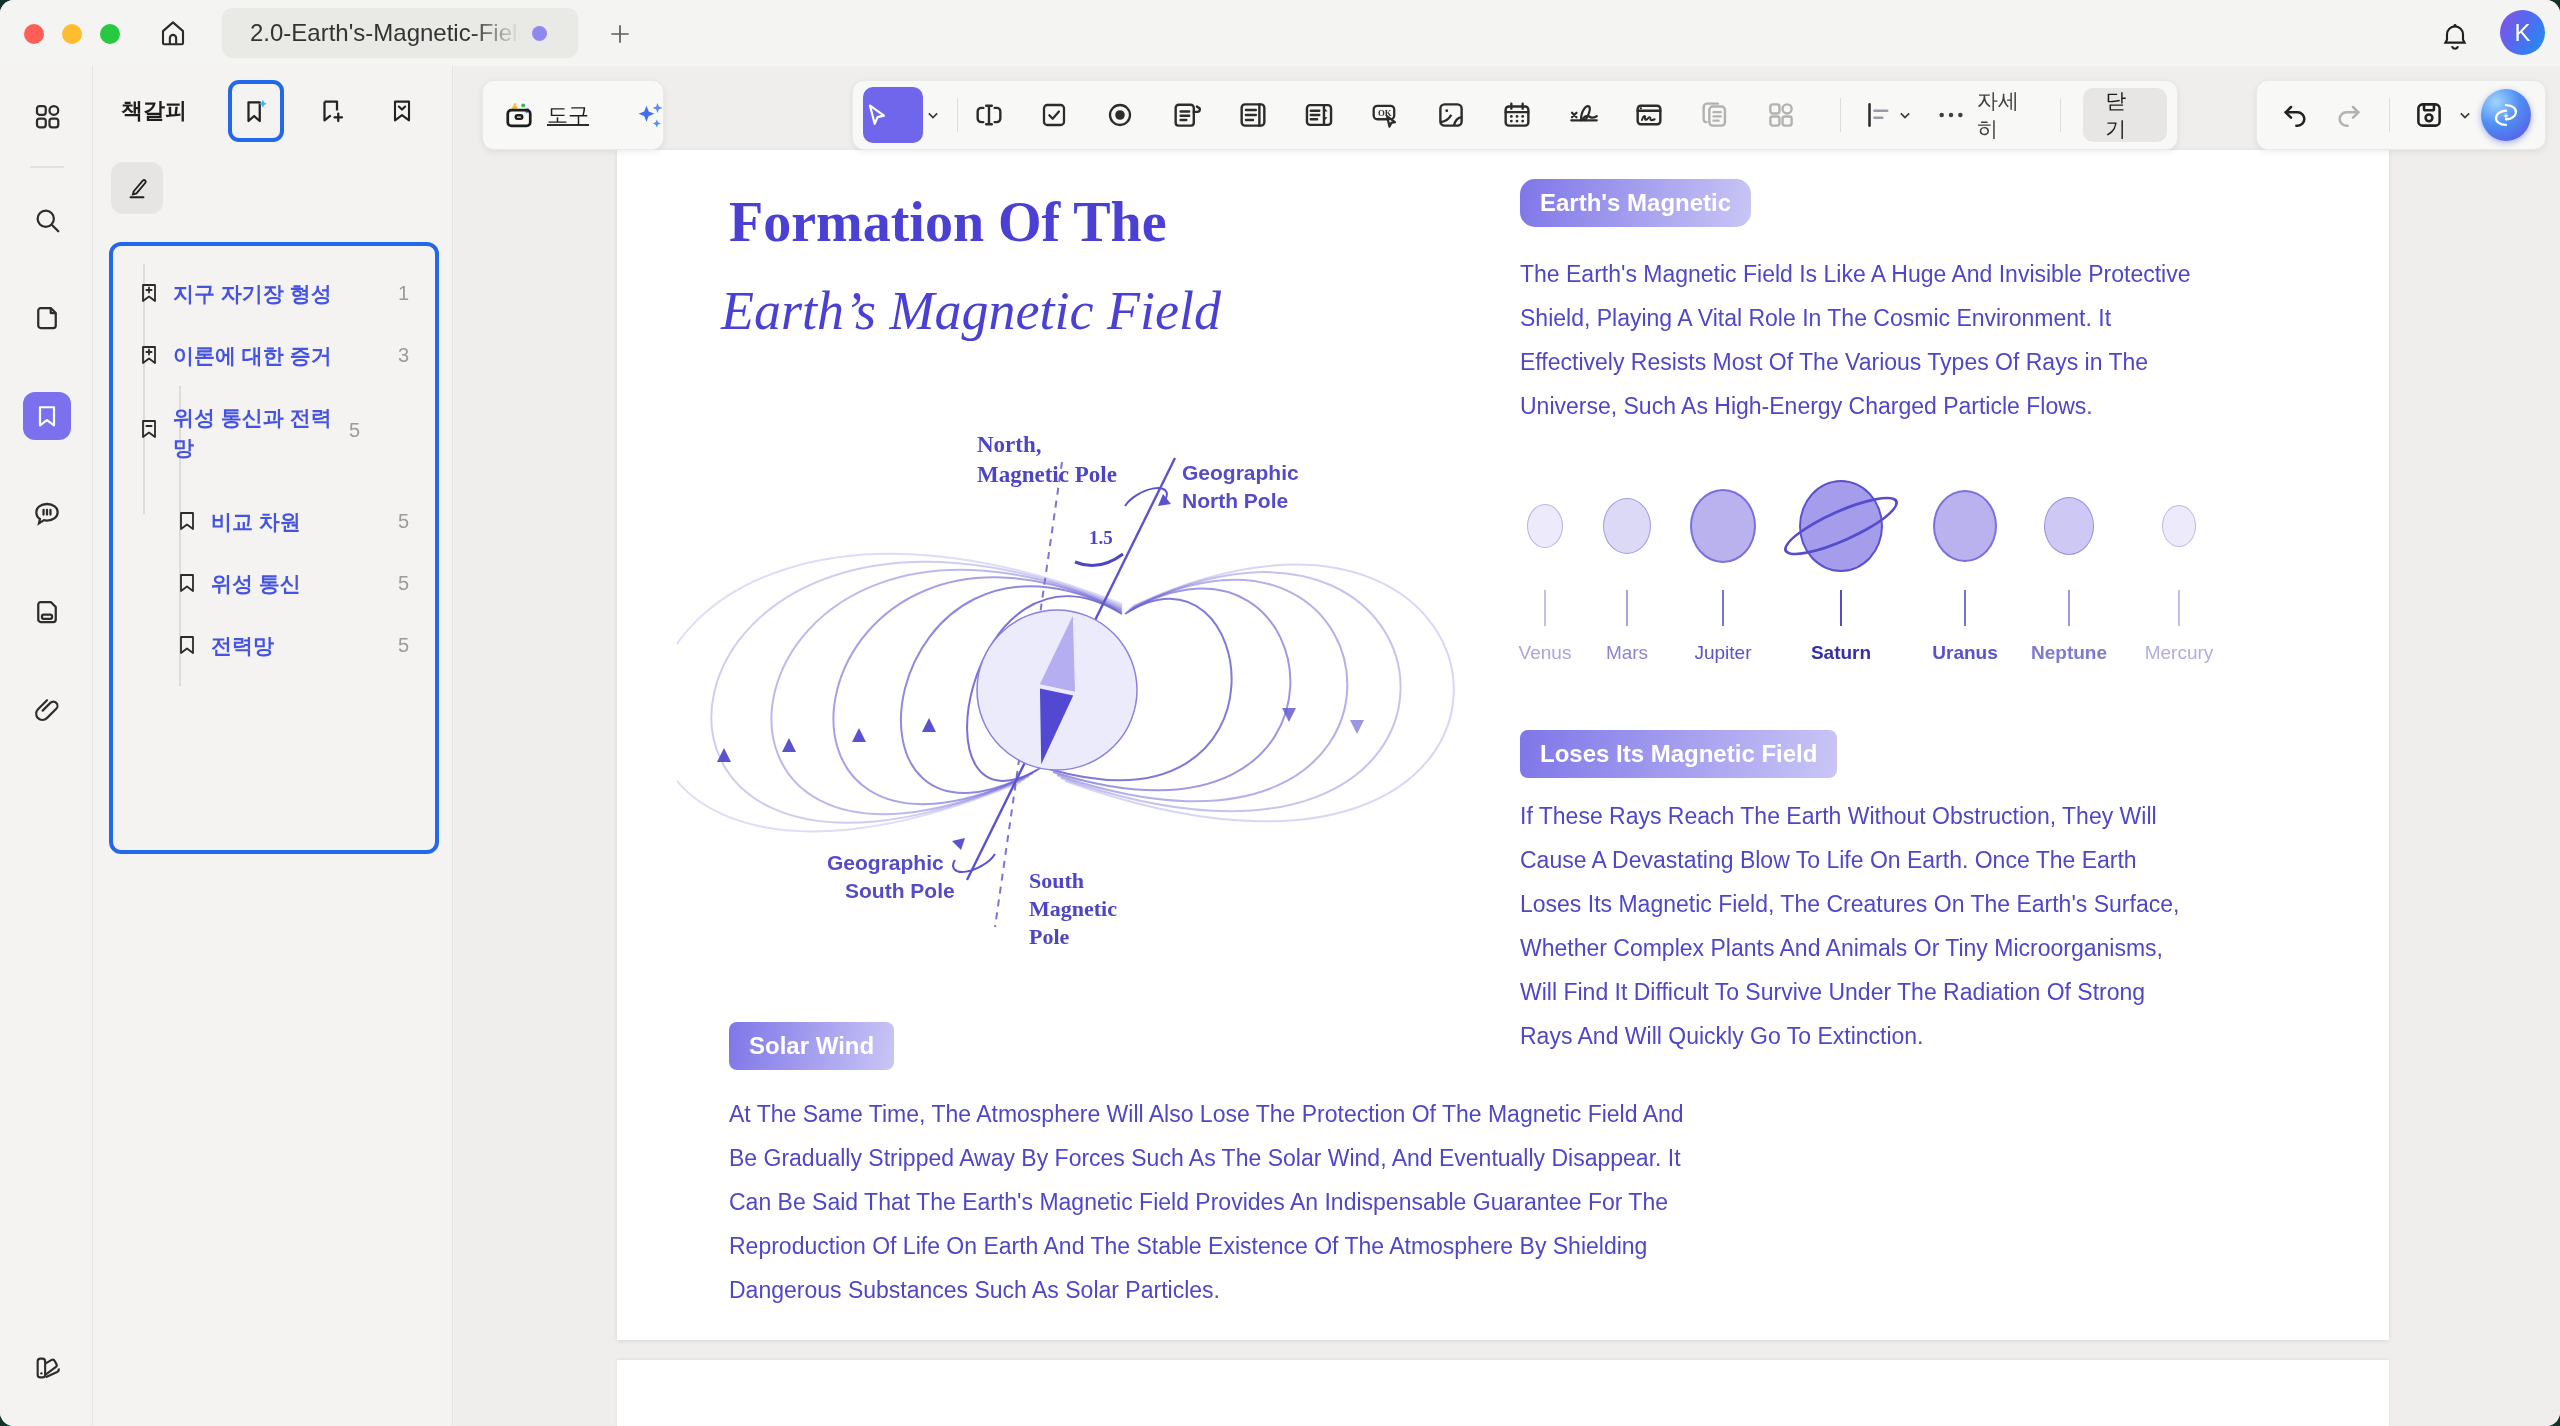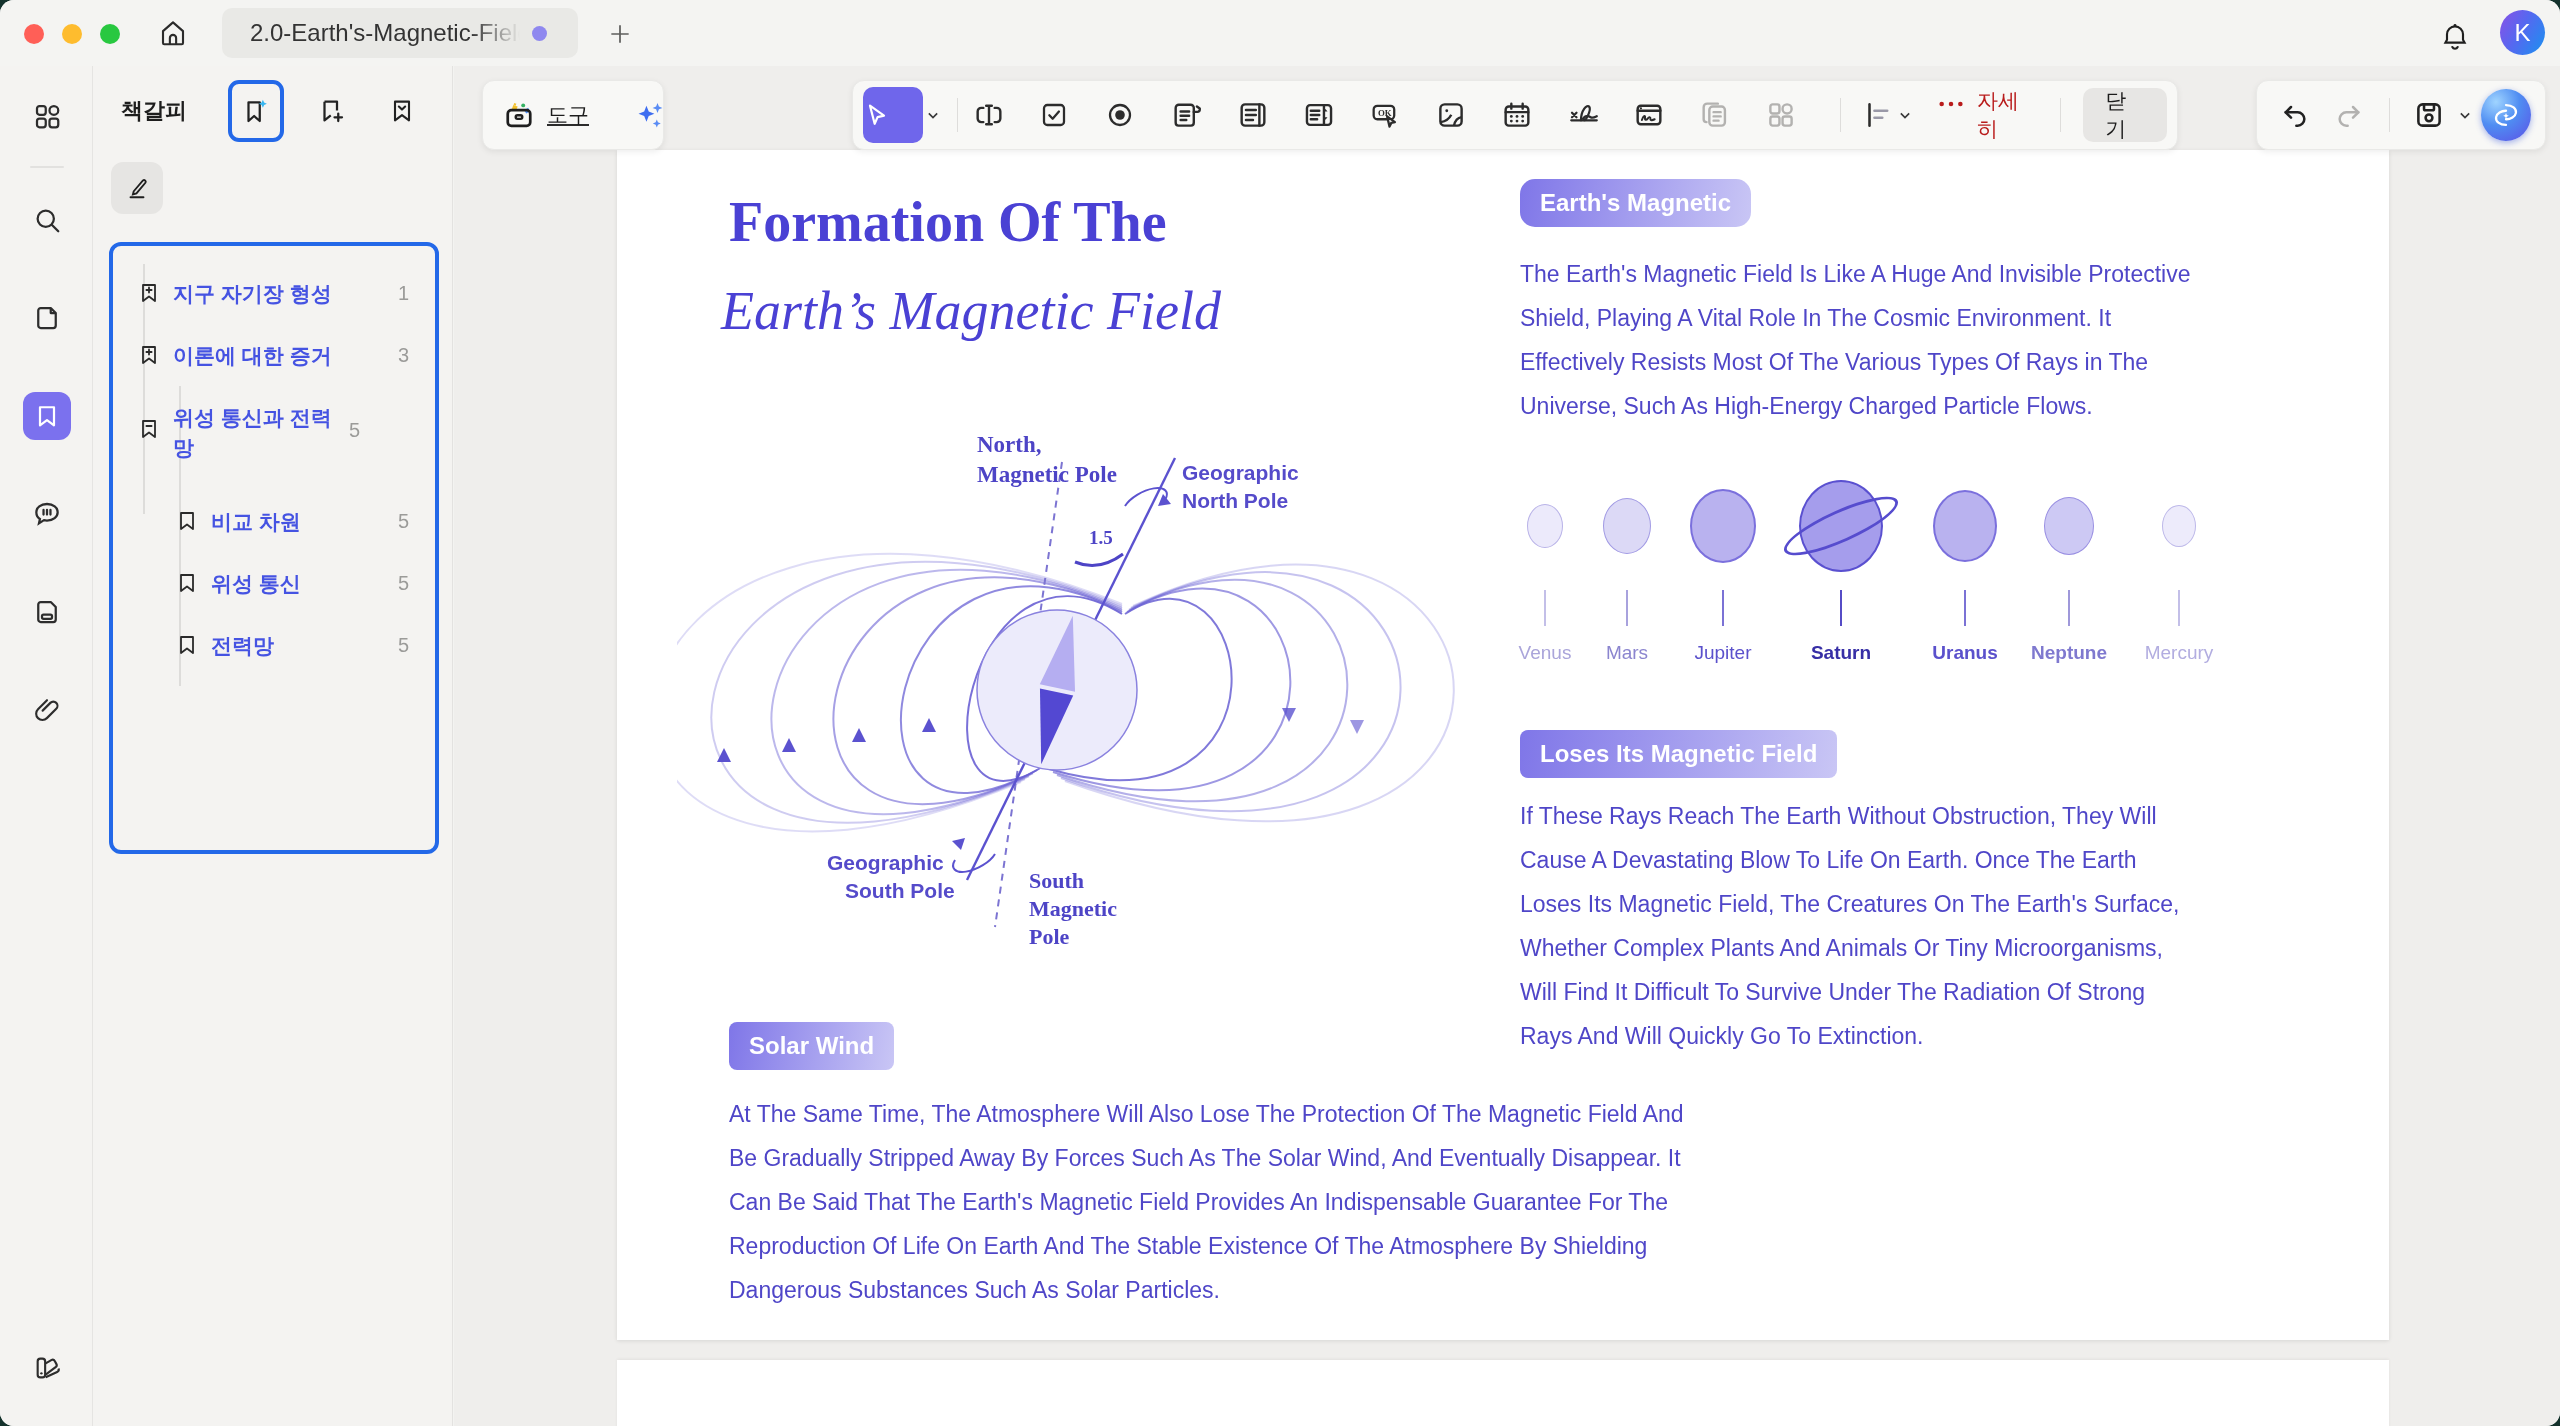--- a/index.html
+++ b/index.html
@@ -51,21 +51,21 @@
   
   .island { position:absolute; top:80px; height:70px; background:#f8f8f6; border:1px solid #e9e9e7; border-radius:12px; box-shadow:0 2px 6px rgba(0,0,0,.07); display:flex; align-items:center; }
   .island.tools { left:482px; width:182px; padding:0 14px; gap:10px; }
   .tools-label { font-size:21px; color:#1d1d1d; }
   .v-div { width:1px; height:34px; background:#dedddb; margin:0 10px; }
   .island.main { left:852px; width:1326px; padding:0 10px; gap:4px; }
   .tool-btn { width:62px; height:56px; border-radius:10px; display:flex; align-items:center; justify-content:space-between; color:#2c2c2c; flex:0 0 auto;text-decoration:underline; }
   .tool-btn.sel { background:#6f66eb; color:#fff; width:60px; }
   .tool-btn.dim { color:#b3b2b0; }
   .chev { color:#3a3a3a; display:flex; align-items:center; margin-left:-4px; }
-  .more-group { display:flex; gap:10px; color:#b91c1c; font-size:21px; padding:0 10px; }
+  .more-group { display:flex; align-items:center; gap:10px; color:#404040; font-size:21px; padding:0 10px; }
   .close-btn { background:#e7e6e4; border-radius:10px; height:54px; padding:0 22px; display:flex; align-items:center; font-size:21px; color:#1c1c1c; margin-left:8px; }
   .island.right { left:2256px; width:290px; padding:0 14px; gap:6px; }
   .icon-btn { width:50px; height:50px; display:flex; align-items:center; justify-content:center; color:#222; }
   .icon-btn.dim { color:#b3b2b0; }
   .ai-circle { width:52px; height:52px; border-radius:50%; background:radial-gradient(circle at 30% 25%,#9fd4ff, #4f8df2 45%, #5a5ae8 90%); display:flex; align-items:center; justify-content:center; box-shadow:0 2px 6px rgba(60,90,220,.45); }
 
   
   .canvas { position:absolute; left:454px; top:66px; width:2106px; height:1360px; background:#efeeec; }
   .page { position:absolute; left:163px; top:84px; width:1772px; height:1190px; background:#fff; box-shadow:0 1px 4px rgba(0,0,0,.10); }
   .page2 { position:absolute; left:163px; top:1294px; width:1772px; height:70px; background:#fff; box-shadow:0 -1px 3px rgba(0,0,0,.06); }

